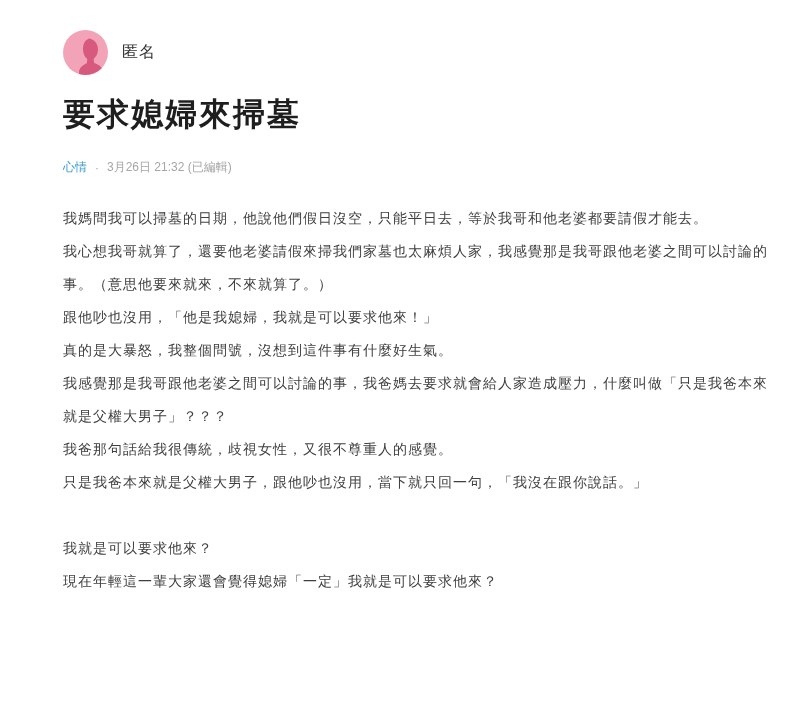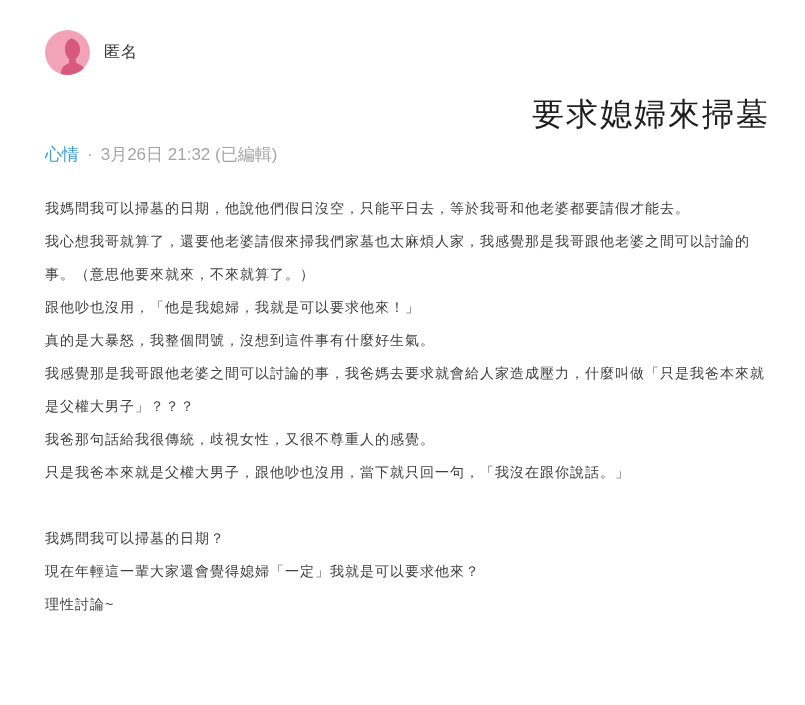--- a/index.html
+++ b/index.html
@@ -12,44 +12,43 @@
     --avatar-fg: #D8597E;
   }
   * { box-sizing: border-box; }
   html, body { margin: 0; padding: 0; background: #ffffff; }
   body {
     font-family: "Liberation Sans", "DejaVu Sans", sans-serif;
     width: 805px; height: 705px; overflow: hidden;
   }
   .page {
     width: 805px; height: 705px;
-    padding: 30px 35px 0 45px;
+    padding: 30px 35px 0 63px;
   }
   .author-row {
     display: flex; align-items: center; gap: 14px; height: 45px;
   }
   .avatar { width: 45px; height: 45px; display: inline-block; }
   .avatar svg { display: block; }
   .avatar-bg { fill: var(--avatar-bg); }
   .avatar-fg { fill: var(--avatar-fg); }
   .author-name {
     font-size: 16px; color: var(--author-color); letter-spacing: 1px;
   }
   .title {
     margin: 20px 0 0 0;
-    font-size: 32px; font-weight: 400;
+    font-size: 32px; font-weight: 700;
     color: var(--title-color);
     letter-spacing: 2px;
     line-height: 38px;
-    text-align: right;
   }
   .meta {
-    margin-top: 10px;
+    margin-top: 26px;
     display: flex; align-items: center; gap: 8px;
-    font-size: 17px; color: var(--meta-gray);
+    font-size: 12px; color: var(--meta-gray);
   }
   .meta .topic {
     color: var(--topic-blue); text-decoration: none; cursor: pointer;
   }
   .post-body {
     margin-top: 26px;
     font-size: 14px;
     line-height: 33px;
     letter-spacing: 1px;
     color: var(--body-text);
@@ -100,18 +99,17 @@
 
   <div class="post-body">
       <div class="body-line">我媽問我可以掃墓的日期，他說他們假日沒空，只能平日去，等於我哥和他老婆都要請假才能去。</div>
       <div class="body-line">我心想我哥就算了，還要他老婆請假來掃我們家墓也太麻煩人家，我感覺那是我哥跟他老婆之間可以討論的事。（意思他要來就來，不來就算了。）</div>
       <div class="body-line">跟他吵也沒用，「他是我媳婦，我就是可以要求他來！」</div>
       <div class="body-line">真的是大暴怒，我整個問號，沒想到這件事有什麼好生氣。</div>
       <div class="body-line">我感覺那是我哥跟他老婆之間可以討論的事，我爸媽去要求就會給人家造成壓力，什麼叫做「只是我爸本來就是父權大男子」？？？</div>
       <div class="body-line">我爸那句話給我很傳統，歧視女性，又很不尊重人的感覺。</div>
       <div class="body-line">只是我爸本來就是父權大男子，跟他吵也沒用，當下就只回一句，「我沒在跟你說話。」</div>
       <div class="body-line">&nbsp;</div>
-      <div class="body-line">我媽問我可以掃墓的日期？</div>
+      <div class="body-line">我就是可以要求他來？</div>
       <div class="body-line">現在年輕這一輩大家還會覺得媳婦「一定」我就是可以要求他來？</div>
-      <div class="body-line">理性討論~</div>
     </div>
 
 </div>
 
 </body></html>

